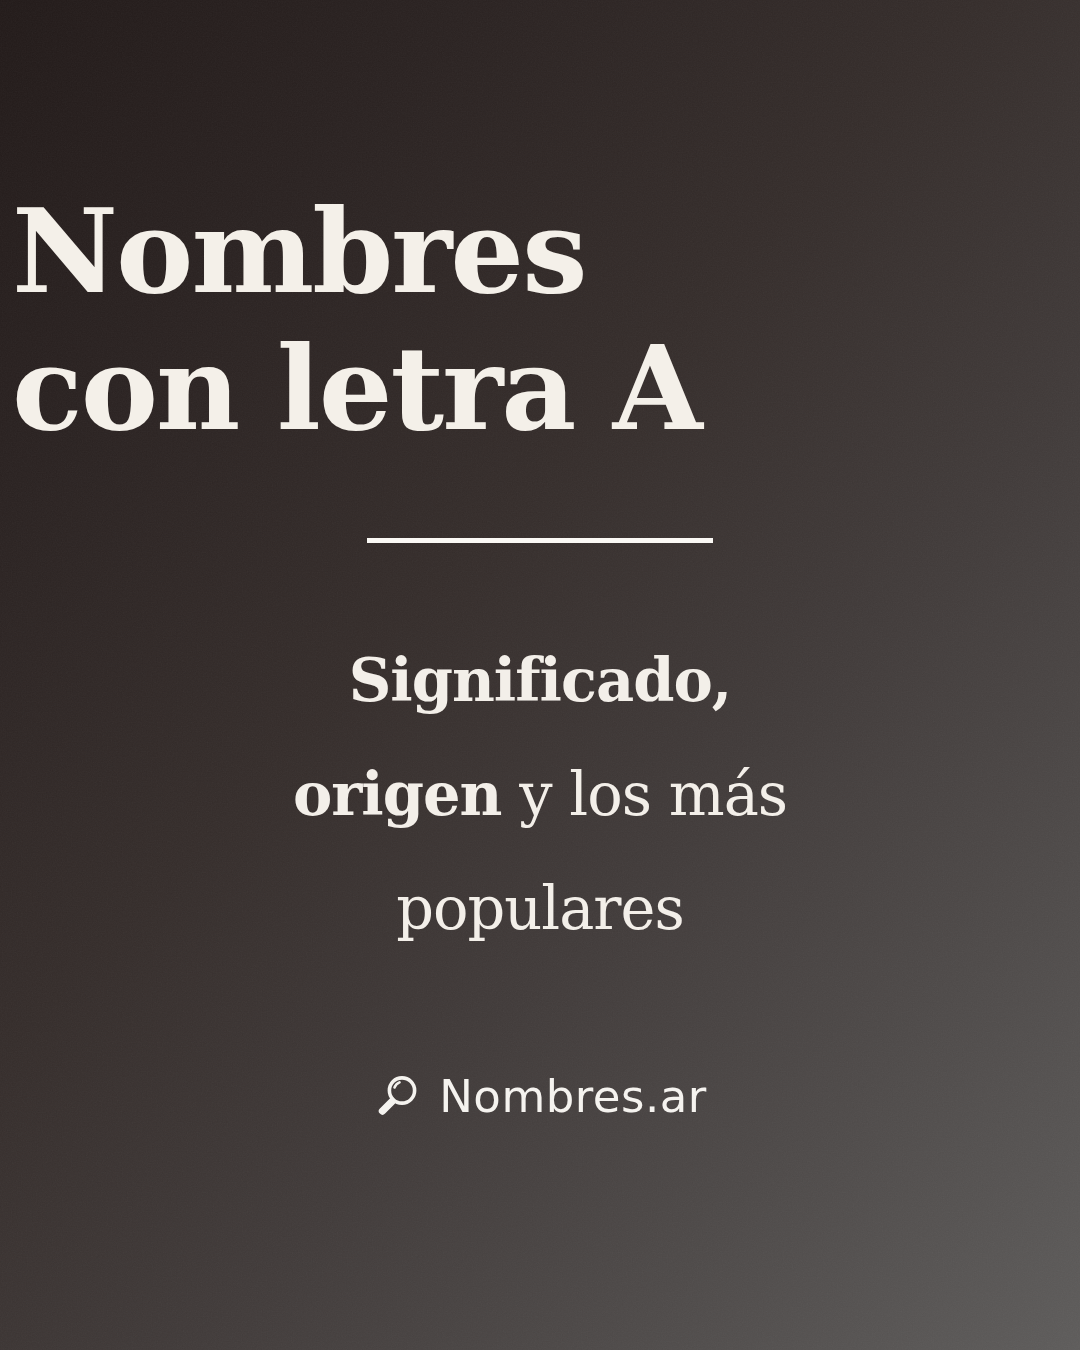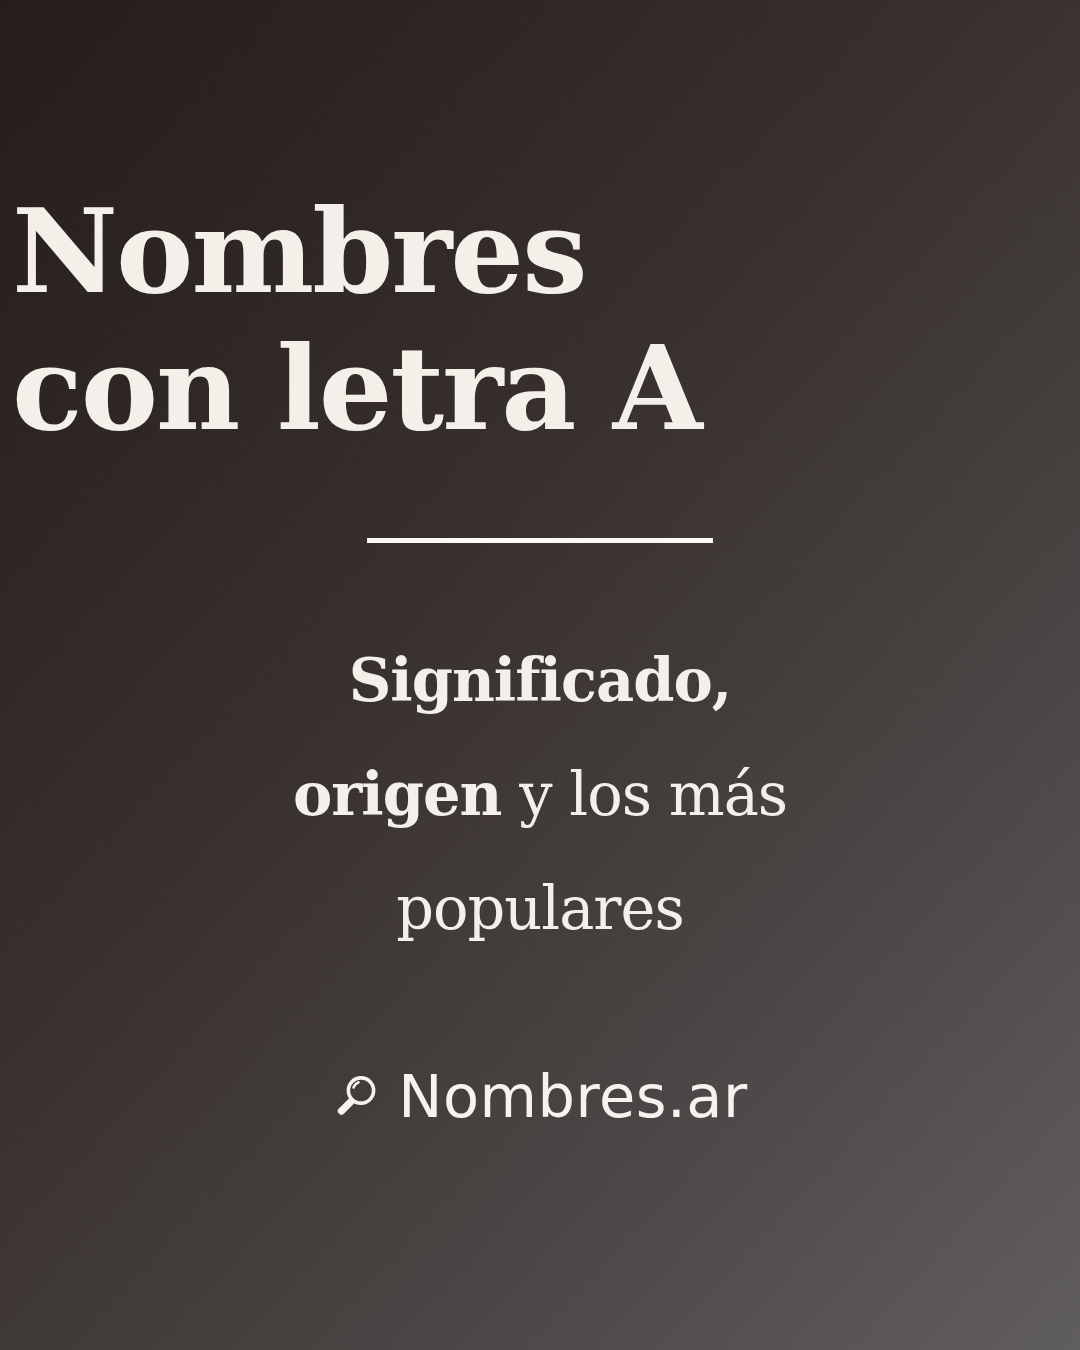--- a/index.html
+++ b/index.html
@@ -70,21 +70,21 @@
     top: 1064px;
     left: 0;
     width: 100%;
     height: 64px;
     display: flex;
     align-items: center;
     justify-content: center;
     gap: 16px;
     color: #f5f3ef;
     font-family: "DejaVu Sans", sans-serif;
-    font-size: 59px;
+    font-size: 45px;
     font-weight: normal;
     letter-spacing: 0.5px;
   }
   .brand svg { display: block; }
 </style>
 </head>
 <body>
 
 <div class="canvas">
 

